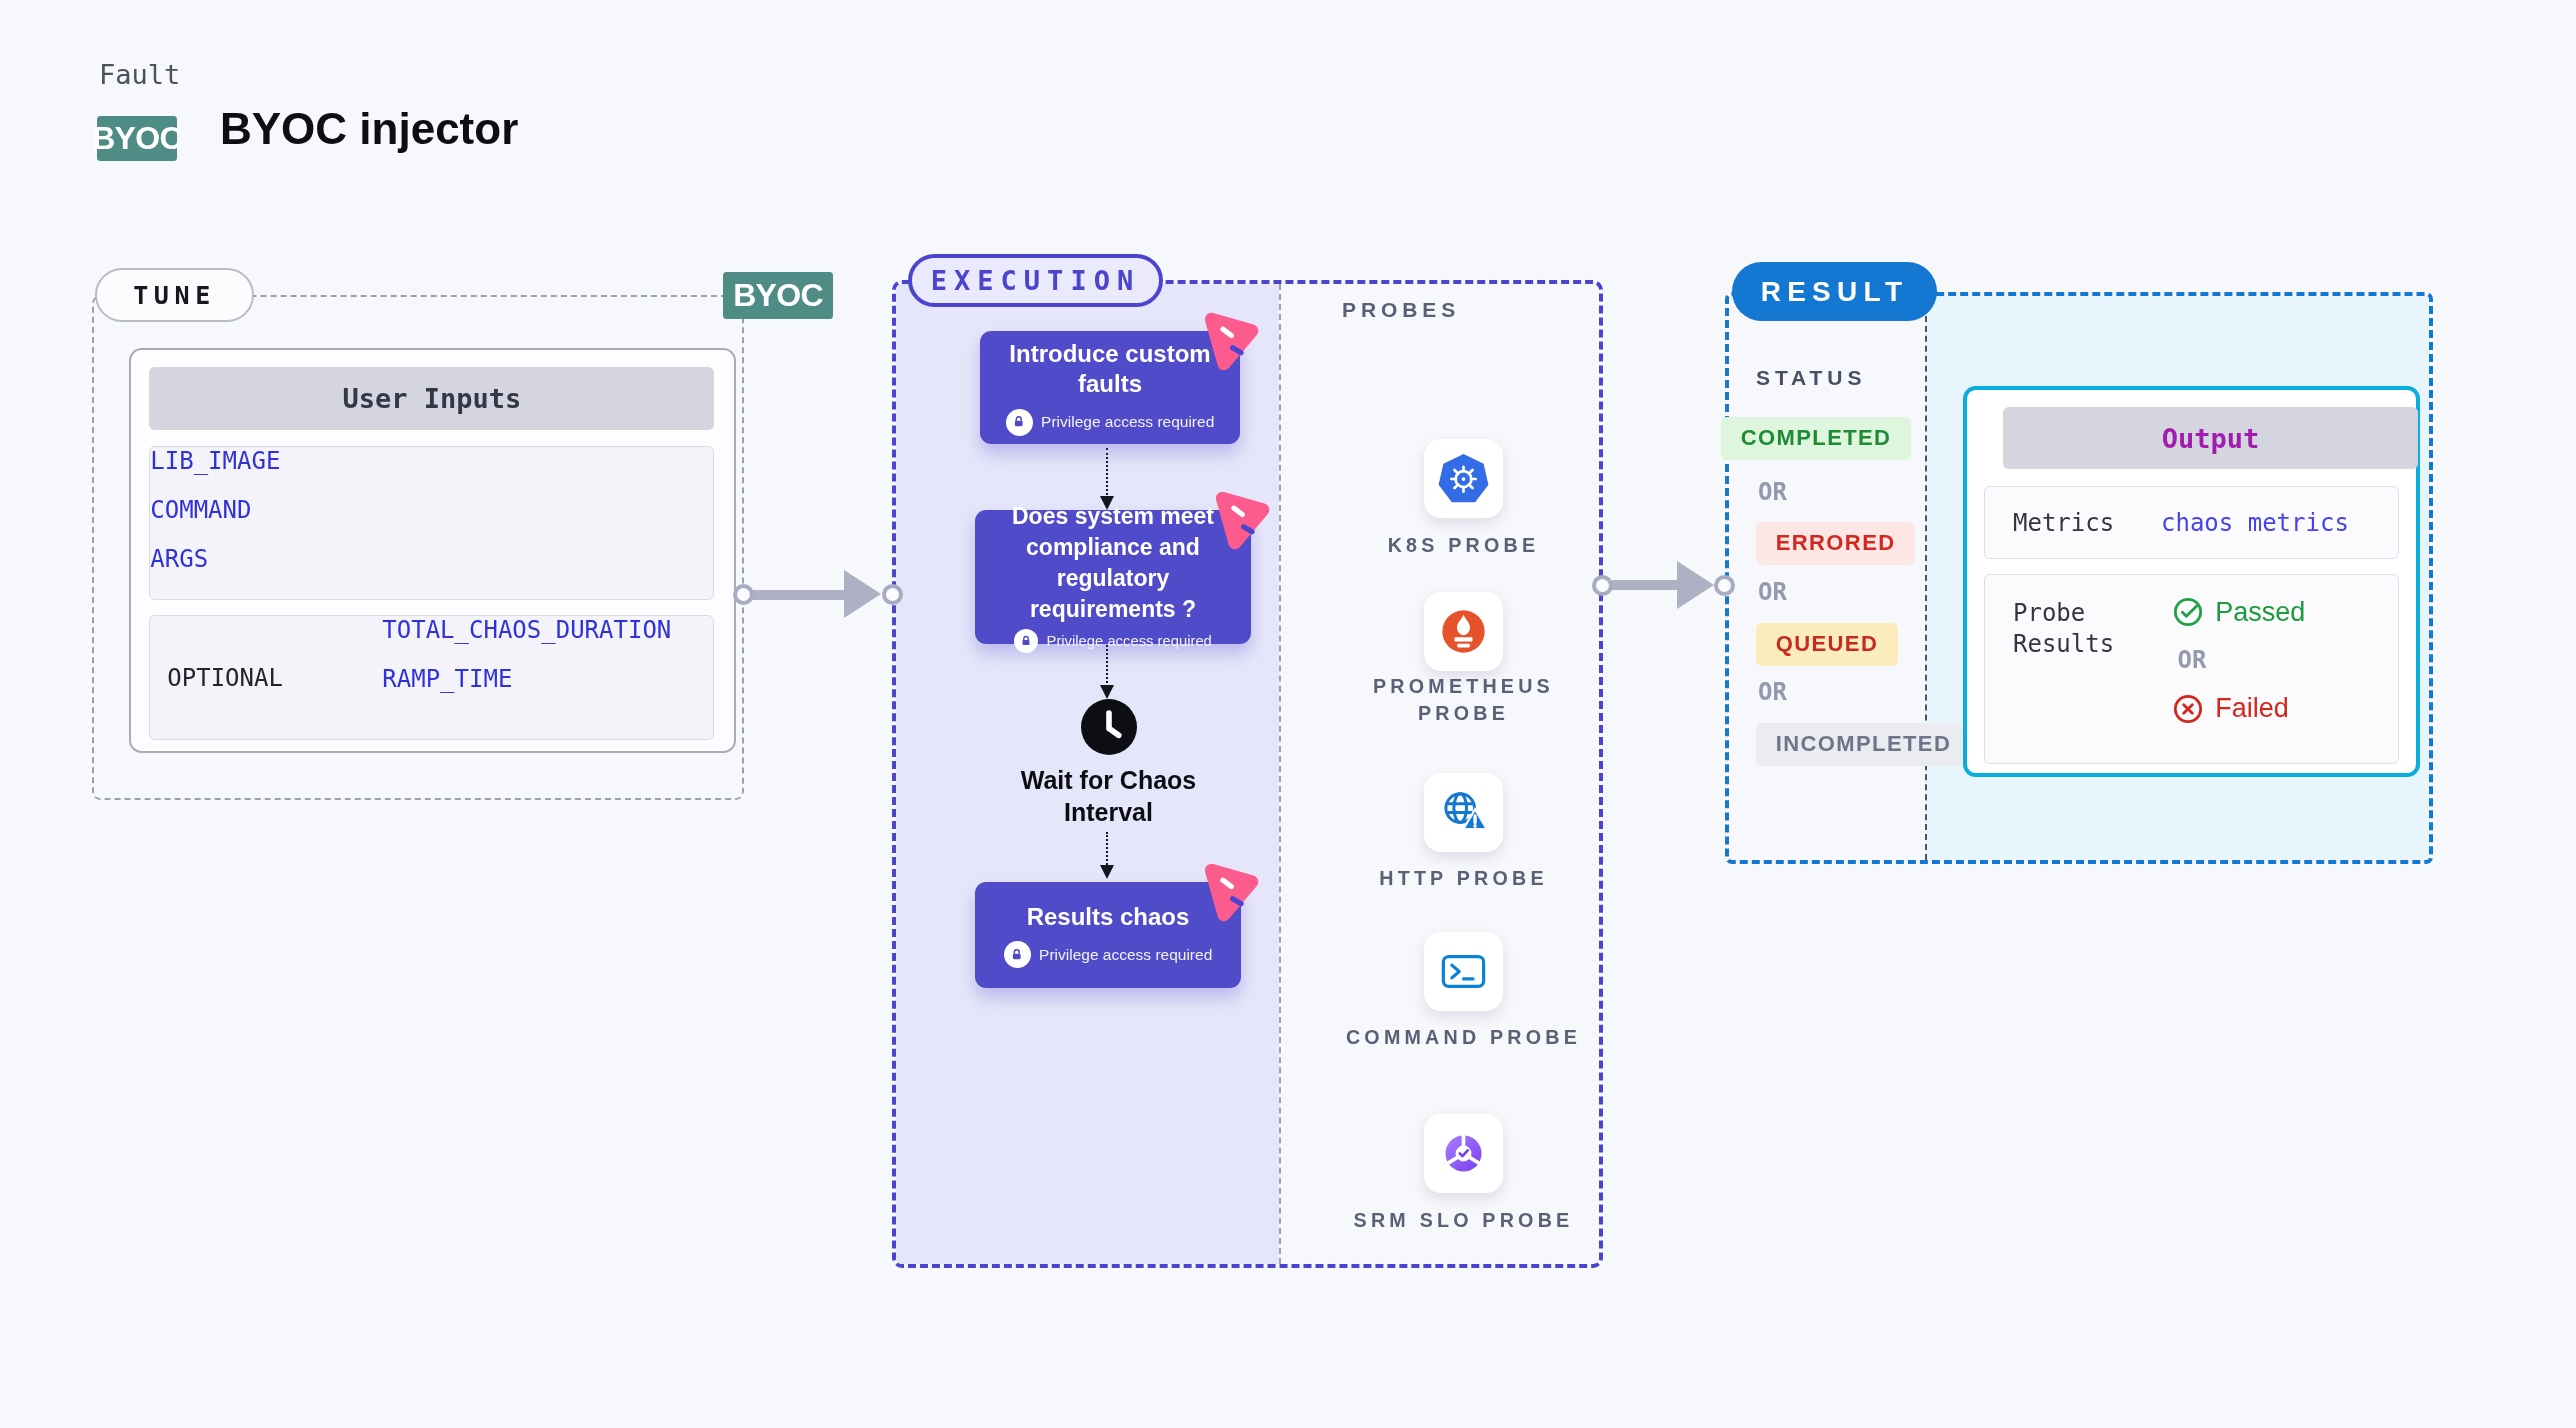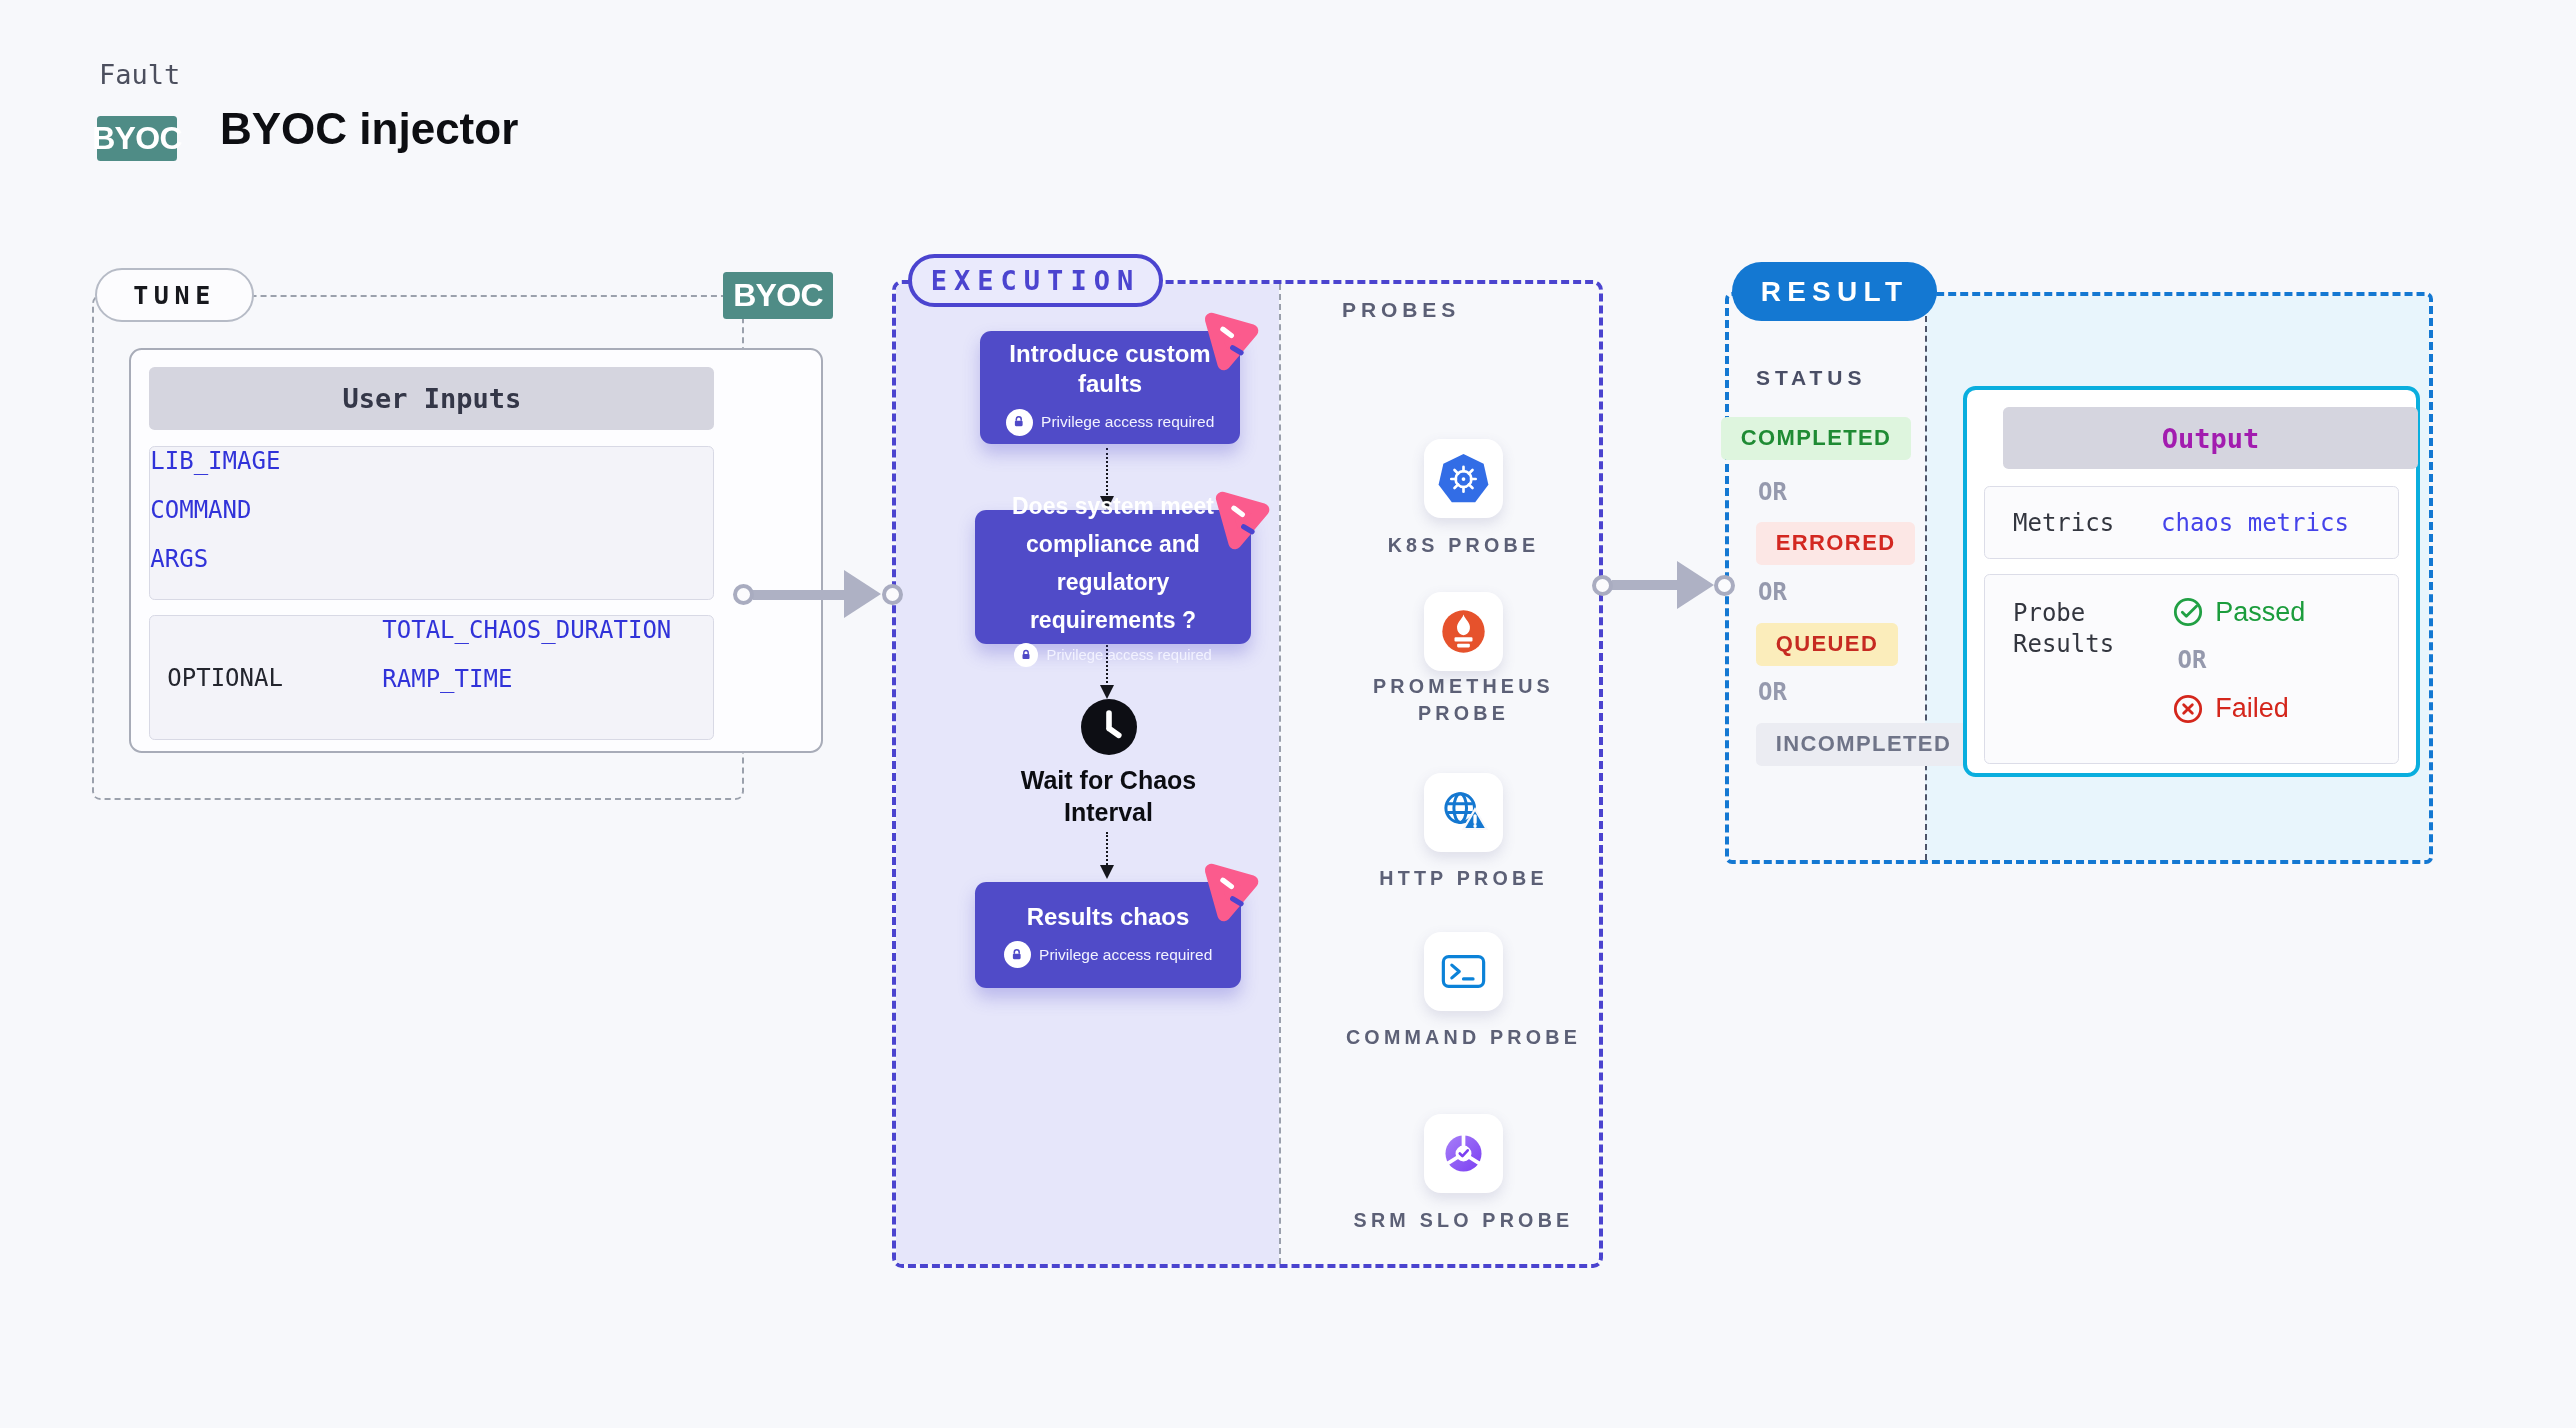--- a/index.html
+++ b/index.html
@@ -24,21 +24,21 @@
   .exec-pill { left:908px; top:254px; width:255px; height:53px; background:#eaeafc;
                border:4.2px solid #4b44cf; font-size:27px; font-weight:bold; letter-spacing:7px;
                color:#4b44cf; }
   .result-pill { left:1732px; top:262px; width:205px; height:59px; background:#1478d2;
                font-size:28px; font-weight:bold; letter-spacing:6.3px; color:#fff; }
 
   
   .tune-box { left:92px; top:295px; width:652px; height:505px;
               border:2.8px dashed #9ba1ac; border-radius:8.4px; }
   .byoc-badge.tune { left:723px; top:272px; width:110px; height:47px; font-size:32px; z-index:6; }
-  .ui-card { left:129px; top:348px; width:694px; height:405px; background:#fdfdff;
+  .ui-card { left:129px; top:348px; width:607px; height:405px; background:#fdfdff;
              border:2.8px solid #a8acb8; border-radius:12.7px; }
   .ui-head { left:18.3px; top:17px; width:565px; height:63px; background:#d5d5df; border-radius:5.6px;
              display:flex; align-items:center; justify-content:center;
              font-size:27px; font-weight:bold; color:#343748; }
   .ui-row { left:18.3px; width:565px; background:#f3f3f9; border:1.4px solid #d8d9e5; border-radius:5.6px;
             display:flex; }
   .ui-row-label { width:232px; display:flex; align-items:center; padding-left:17px;
                   font-size:24px; color:#23252e; }
   .ui-params { display:flex; flex-direction:column; justify-content:flex-start; gap:21px; }
   .ui-param { font-size:24px; color:#3032d9; }
@@ -53,21 +53,21 @@
   
   .exec-box { left:892px; top:280px; width:711px; height:988px;
               border:4.2px dashed #4b44cf; border-radius:9.9px; }
   .exec-lavender { left:0; top:0; width:383px; height:100%; background:#e6e6fa;
                    border-radius:5.6px 0 0 5.6px; }
   .exec-divider { left:383px; top:0; height:100%; width:0; border-left:2.8px dashed #9aa0ac; }
   .step-card { background:#504bc8; border-radius:11.3px; box-shadow:0 9.9px 17px rgba(76,70,200,.28);
                color:#fff; display:flex; flex-direction:column; align-items:center;
                justify-content:center; z-index:2; }
   .step-title { font-weight:bold; font-size:24px; line-height:29.6px; text-align:center; padding:0 14px; }
-  .step-card.c2 .step-title { font-size:23px; line-height:38px; }
+  .step-card.c2 .step-title { font-size:23px; line-height:31px; }
   .lock-row { display:flex; align-items:center; gap:8.4px; margin-top:9.9px; }
   .lock-circle { width:27px; height:27px; background:#fff; border-radius:50%;
                  display:flex; align-items:center; justify-content:center; }
   .lock-note { font-size:15.5px; color:#f2f2ff; }
   .litmus { width:65px; height:65px; z-index:3; transform:rotate(-6deg); }
   .dotline { width:0; border-left:2.8px dotted #15161c; }
   .dothead { width:0; height:0; border-left:7.7px solid transparent; border-right:7.7px solid transparent;
              border-top:14px solid #15161c; }
   .wait-label { font-size:25px; line-height:32px; font-weight:bold; color:#0c0d12; text-align:center; }
 

